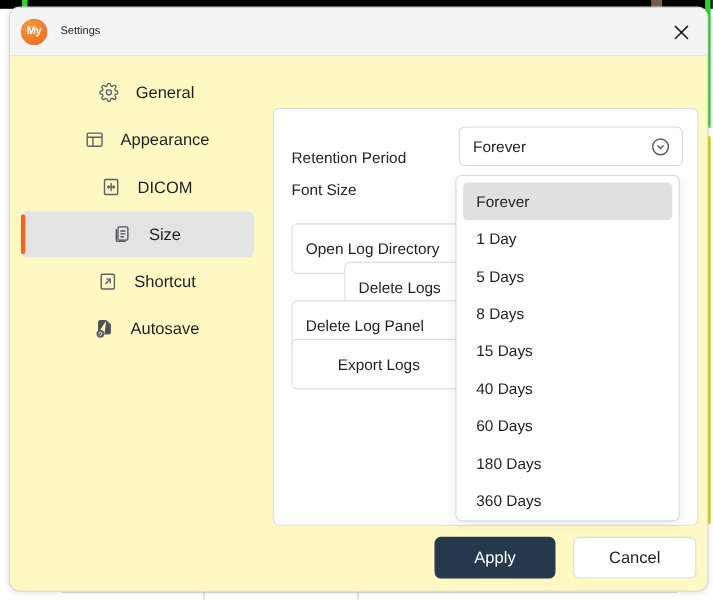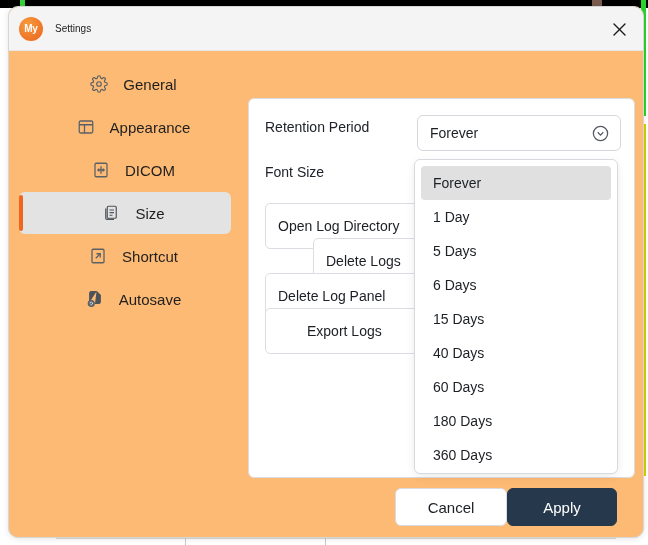--- a/index.html
+++ b/index.html
@@ -48,21 +48,21 @@
   #bg-bottom-tick-b {
     position: absolute; left: 325px; top: 536px; width: 1px; height: 9px;
     background: #c9c9c9;
   }
 
   
   #dialog {
     position: absolute;
     left: 8px; top: 6px;
     width: 636px; height: 532px;
-    background: #fdba74;
+    background: #fef9c3;
     border: 1px solid #d6d6d6;
     border-radius: 10px;
     box-shadow: 0 1px 6px rgba(0,0,0,.10);
     overflow: hidden;
   }
 
   
   #titlebar {
     position: relative;
     height: 44px;
@@ -147,21 +147,21 @@
     width: 387px; height: 380px;
     border: 1px solid #d9dde1;
     border-radius: 6px;
     background: #ffffff;
   }
   .form-row {
     position: absolute;
     display: flex;
     align-items: center;
   }
-  #row-retention { left: 16px; top: 20px; }
+  #row-retention { left: 16px; top: 36px; }
   #row-fontsize  { left: 16px; top: 65px; }
   .form-label {
     font-size: 14px;
     color: #20242a;
     width: 150px;
   }
 
   
   #retention-select {
     position: absolute;
@@ -405,21 +405,21 @@
       <div class="dropdown-option selected">
         <span>Forever</span>
       </div>
       <div class="dropdown-option">
         <span>1 Day</span>
       </div>
       <div class="dropdown-option">
         <span>5 Days</span>
       </div>
       <div class="dropdown-option">
-        <span>6 Days</span>
+        <span>8 Days</span>
       </div>
       <div class="dropdown-option">
         <span>15 Days</span>
       </div>
       <div class="dropdown-option">
         <span>40 Days</span>
       </div>
       <div class="dropdown-option">
         <span>60 Days</span>
       </div>
@@ -427,21 +427,21 @@
         <span>180 Days</span>
       </div>
       <div class="dropdown-option">
         <span>360 Days</span>
       </div>
     </div>
 
   </div>
 
   <div id="footer">
+    <div class="footer-button" id="apply-button">
+      <span>Apply</span>
+    </div>
     <div class="footer-button" id="cancel-button">
       <span>Cancel</span>
     </div>
-    <div class="footer-button" id="apply-button">
-      <span>Apply</span>
-    </div>
   </div>
 
 </div>
 
 </body></html>

